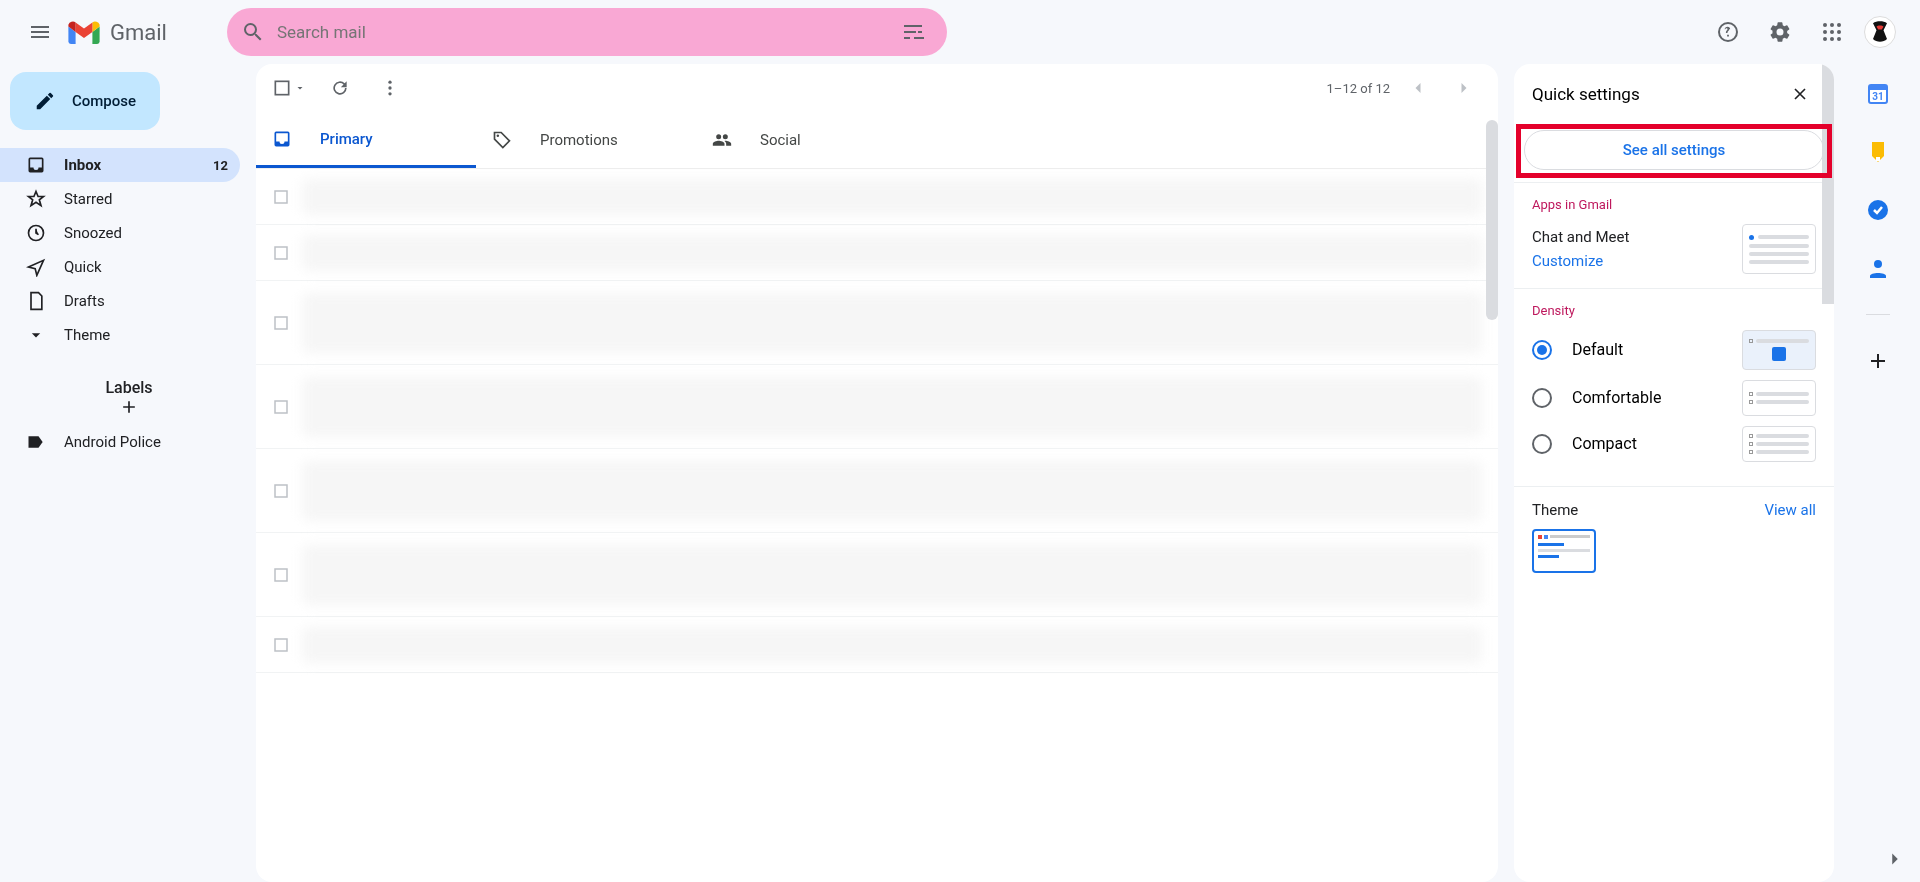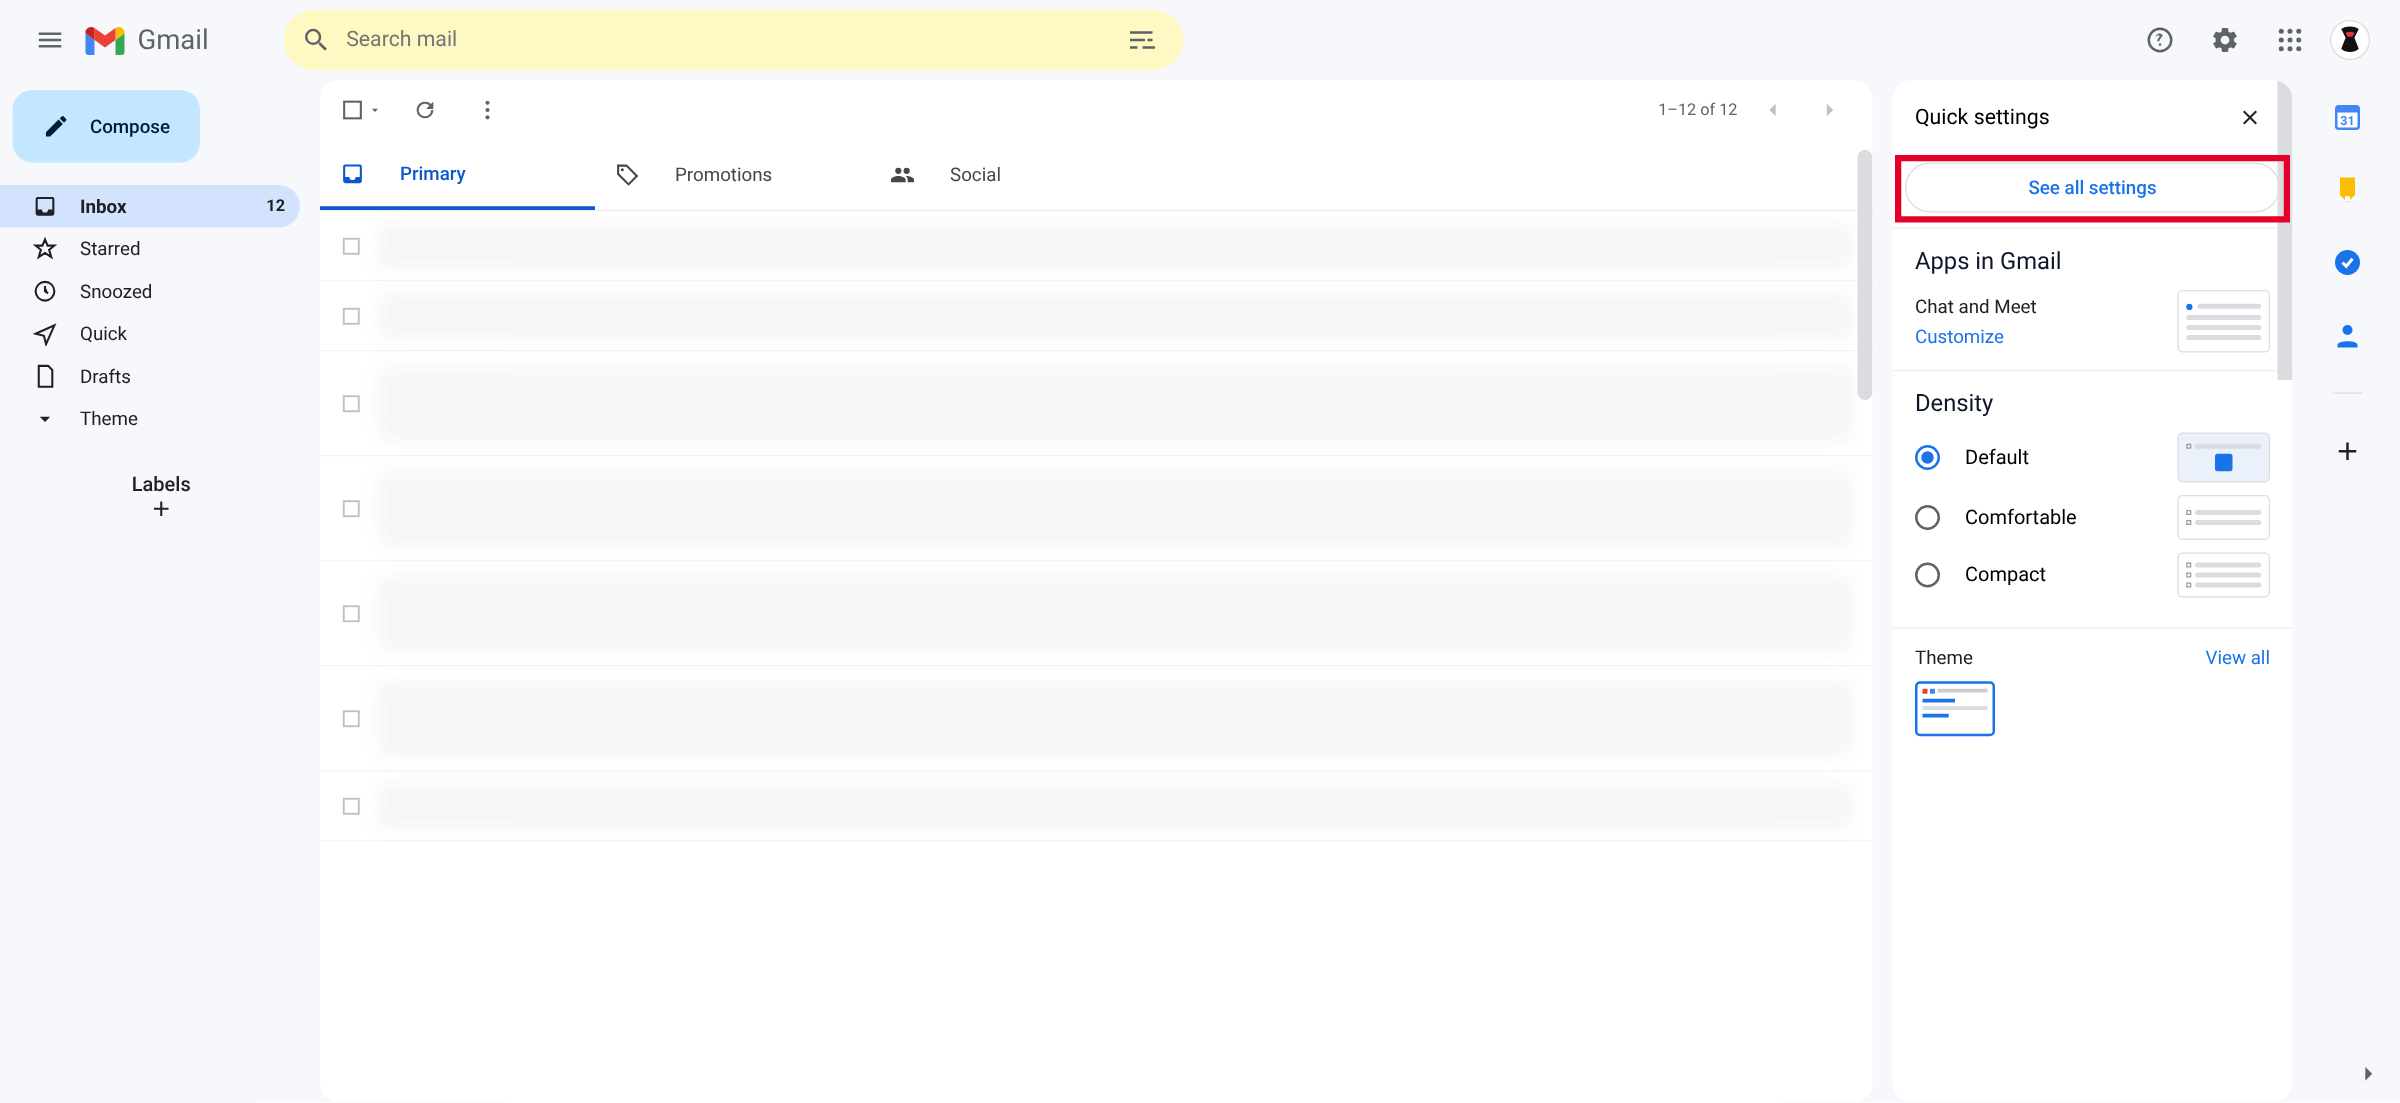--- a/index.html
+++ b/index.html
@@ -4,21 +4,21 @@
 <style>
 * { box-sizing: border-box; margin: 0; padding: 0; font-family: 'Google Sans', Roboto, Arial, sans-serif; }
 body { background: #f6f8fc; width: 1920px; height: 882px; overflow: hidden; position: relative; }
 
 
 .header { display: flex; align-items: center; height: 64px; padding: 0 16px; }
 .menu-btn { width: 48px; height: 48px; border-radius: 50%; display: flex; align-items: center; justify-content: center; cursor: pointer; }
 .logo-area { display: flex; align-items: center; margin-left: 4px; margin-right: 60px; }
 .gmail-logo { width: 32px; height: 24px; margin-right: 10px; }
 .gmail-text { font-size: 22px; color: #5f6368; }
-.search-bar { flex: 0 0 720px; height: 48px; background: #fef9c3; border-radius: 30px; display: flex; align-items: center; padding: 0 14px; }
+.search-bar { flex: 0 0 720px; height: 48px; background: #f9a8d4; border-radius: 30px; display: flex; align-items: center; padding: 0 14px; }
 .search-bar input { flex: 1; border: none; background: transparent; font-size: 17px; outline: none; margin-left: 12px; color: #5f6368; }
 .search-tune { width: 40px; height: 40px; display: flex; align-items: center; justify-content: center; cursor: pointer; }
 .header-spacer { flex: 1; }
 .header-icons { display: flex; align-items: center; gap: 12px; margin-right: 8px; }
 .hicon { width: 40px; height: 40px; border-radius: 50%; display: flex; align-items: center; justify-content: center; cursor: pointer; }
 .avatar { width: 32px; height: 32px; border-radius: 50%; background: #fff; display:flex;align-items:center;justify-content:center; overflow:hidden; border: 1px solid #ddd;}
 .avatar svg { width: 28px; height: 28px; }
 
 
 .body-wrap { display: flex; height: calc(882px - 64px); }
@@ -55,21 +55,21 @@
 .scroll-ind { position:absolute; right:0; top:56px; width:12px; height: 200px; background:#dadce0; border-radius: 6px; }
 
 
 .qs-panel { width: 320px; background: #fff; border-radius: 16px; overflow: hidden; position:relative; flex-shrink:0; }
 .qs-header { display: flex; align-items: center; justify-content: space-between; padding: 14px 18px; font-size: 17px; }
 .qs-close { cursor:pointer; width:32px;height:32px;display:flex;align-items:center;justify-content:center; }
 .qs-see-all-wrap { padding: 6px 10px 12px 10px; position:relative; }
 .qs-see-all { border: 1px solid #dadce0; border-radius: 22px; text-align: center; padding: 10px 0; color: #1a73e8; font-size: 15px; font-weight: 500; cursor: pointer; }
 .qs-red-highlight { position:absolute; left:2px; right:2px; top:0; bottom:4px; border: 5px solid #e4002b; pointer-events:none; }
 .qs-section { border-top: 1px solid #eceff1; padding: 14px 18px; }
-.qs-sec-title { font-size: 19px; color: #0f172a; margin-bottom: 12px; }
+.qs-sec-title { font-size: 13px; color: #be185d; margin-bottom: 12px; }
 .qs-apps-row { display:flex; justify-content:space-between; align-items:center; }
 .qs-apps-left .label { font-size: 15px; color: #202124; margin-bottom: 6px; }
 .qs-apps-left .link { font-size: 15px; color: #1a73e8; cursor:pointer; }
 .qs-thumb { width: 74px; height: 50px; border: 1px solid #dadce0; border-radius: 4px; background: #fff; display:flex; flex-direction:column; justify-content:center; gap:4px; padding:6px; }
 .qs-thumb .line { height:4px; background:#dadce0; border-radius:2px; }
 .qs-density-row { display:flex; align-items:center; justify-content:space-between; margin: 10px 0; cursor:pointer; }
 .qs-density-row .left { display:flex; align-items:flex-start; gap:20px; }
 .radio { width:20px;height:20px;border:2px solid #5f6368;border-radius:50%; display:flex;align-items:center;justify-content:center; }
 .radio.checked { border-color:#1a73e8; }
 .radio.checked::after { content:''; width:10px;height:10px;background:#1a73e8;border-radius:50%; }
@@ -219,20 +219,28 @@
       </div>
     </div>
     <div class="labels-hdr">
       <span>Labels</span>
       <span class="plus">
           <svg width="20" height="20" viewBox="0 0 24 24">
             <path fill="#202124" d="M11 5h2v6h6v2h-6v6h-2v-6H5v-2h6V5z"></path>
           </svg>
         </span>
     </div>
+    <div class="nav-item" style="margin-top:8px">
+      <span class="nicon">
+          <svg width="20" height="20" viewBox="0 0 24 24">
+            <path fill="#202124" d="M3 5h12l5 7-5 7H3V5z"></path>
+          </svg>
+        </span>
+      <span class="nlabel">Android Police</span>
+    </div>
   </div>
 
   <div class="main-col">
     <div class="mail-panel">
       <div class="toolbar">
         <div class="tb-left">
           <div class="chk-wrap">
             <svg width="20" height="20" viewBox="0 0 24 24">
                 <rect x="4" y="4" width="16" height="16" fill="none" stroke="#5f6368" stroke-width="2"></rect>
               </svg>

